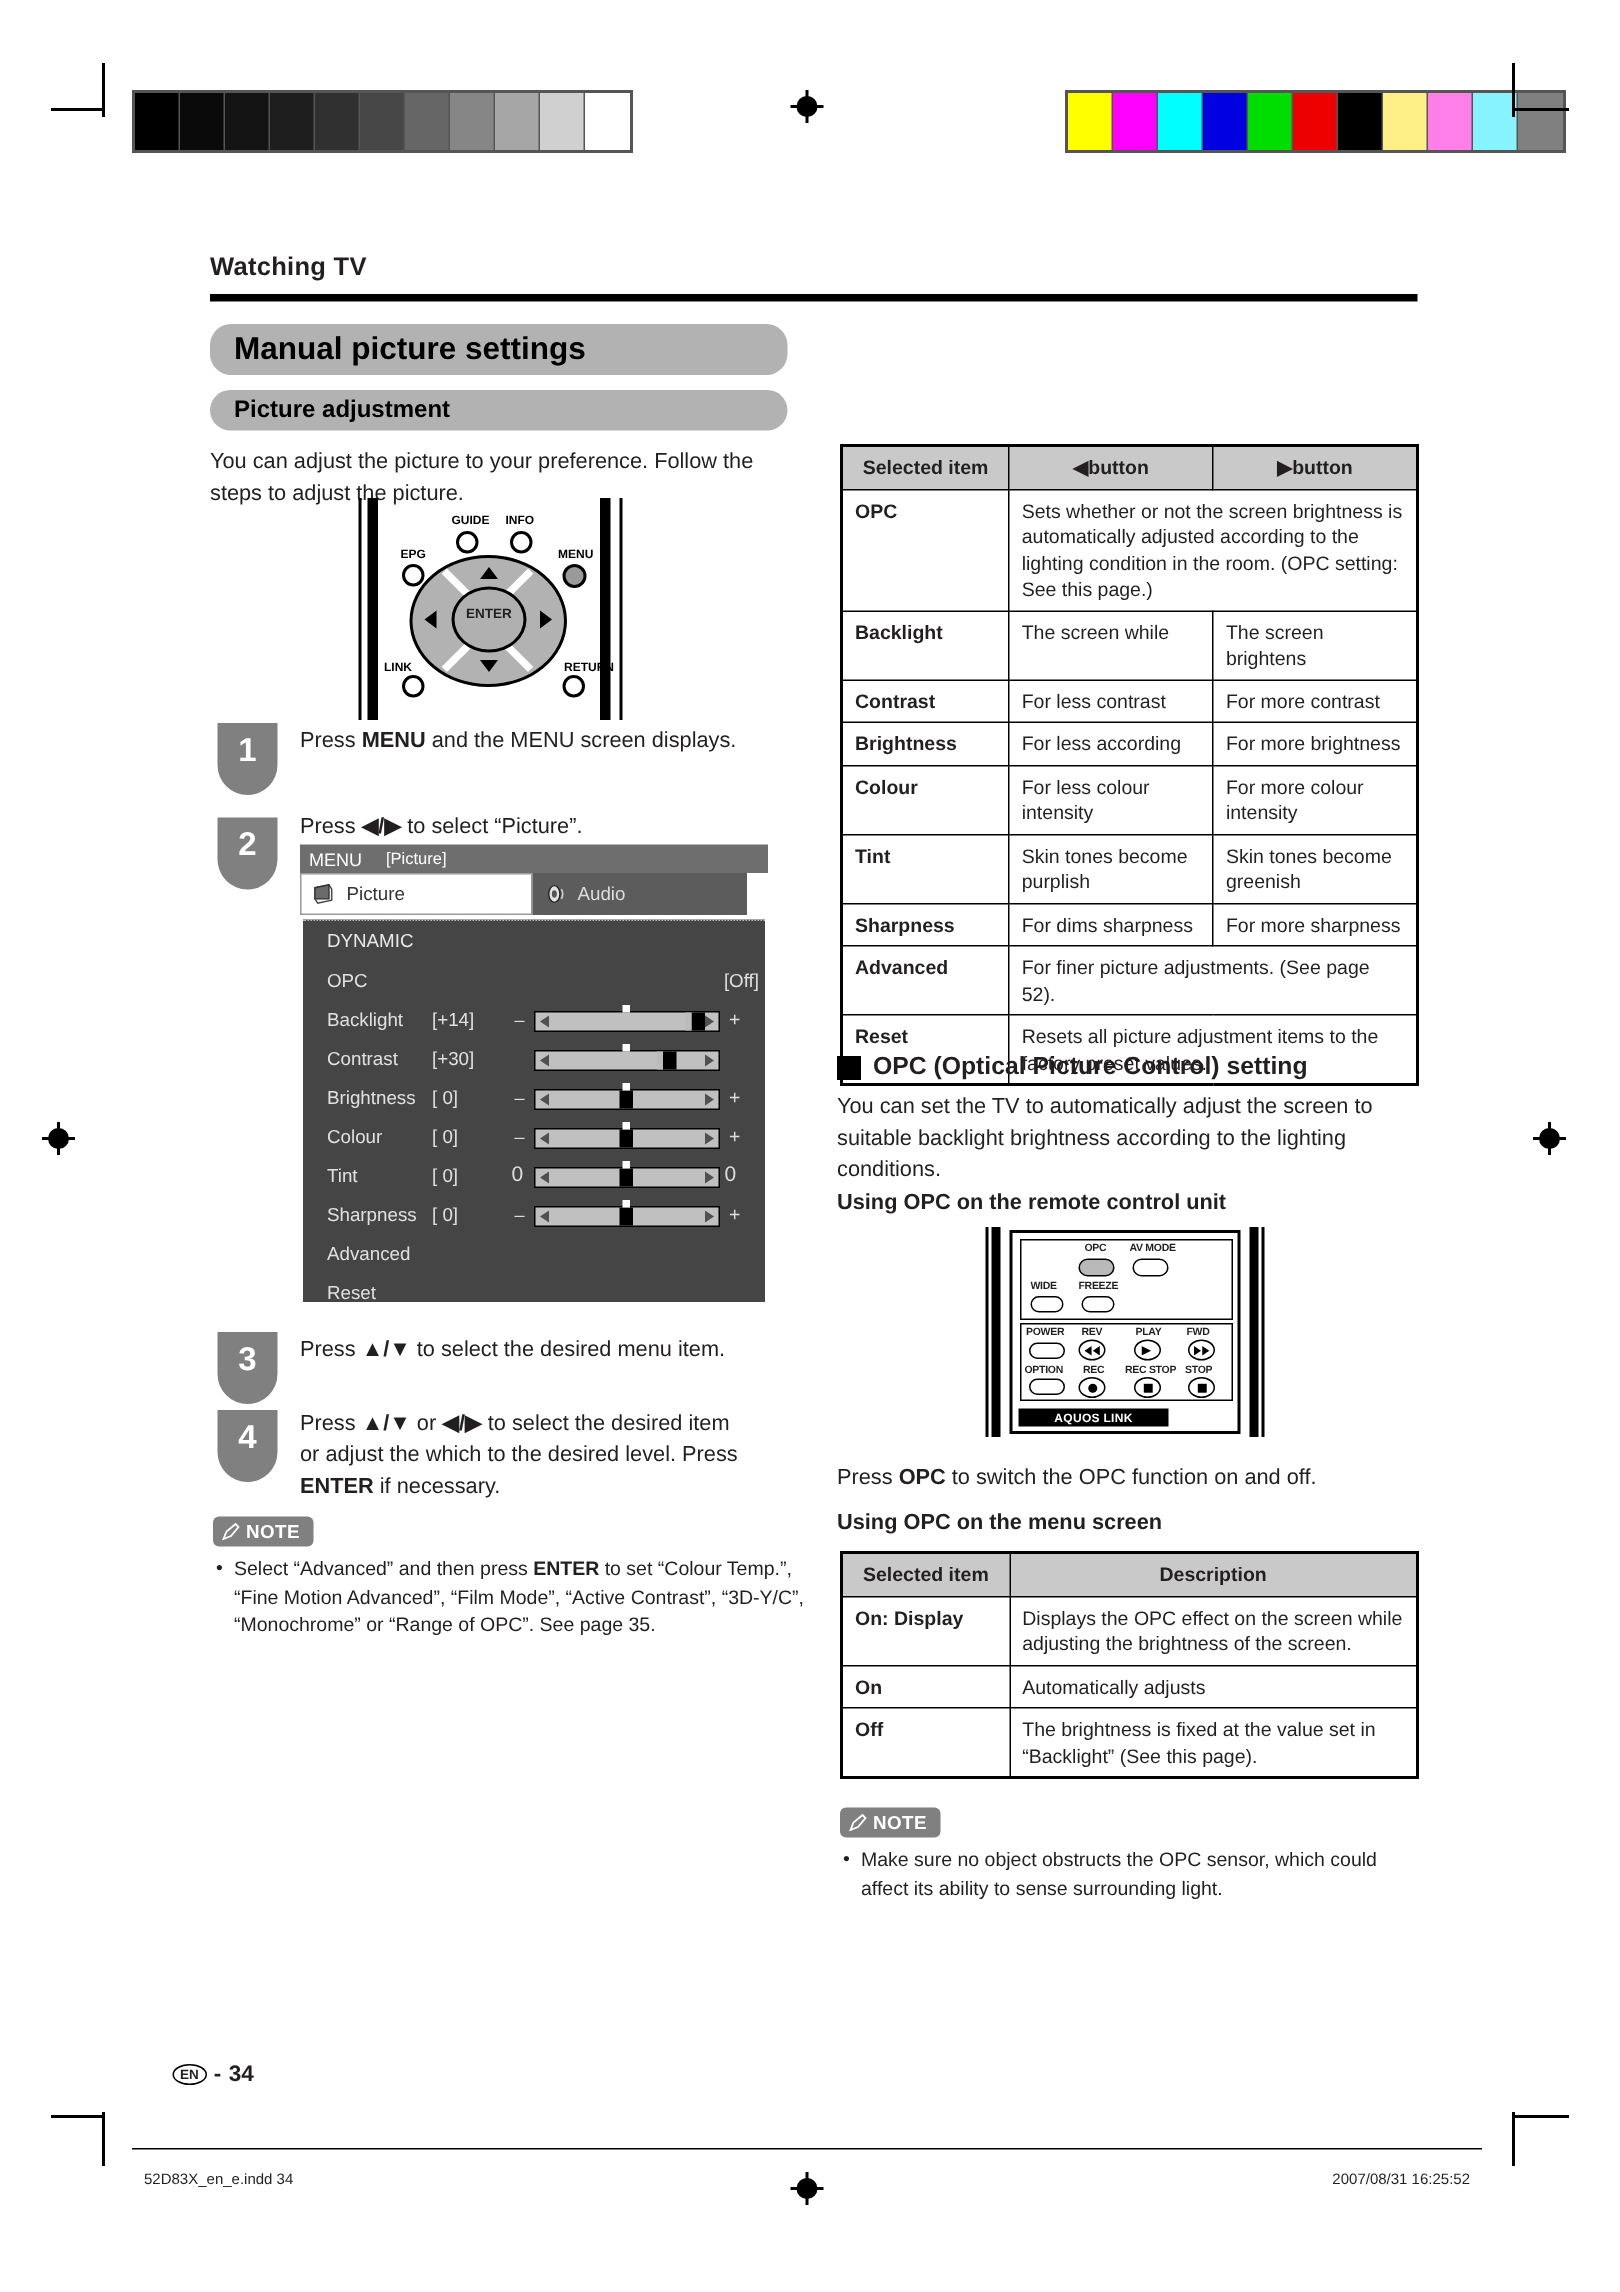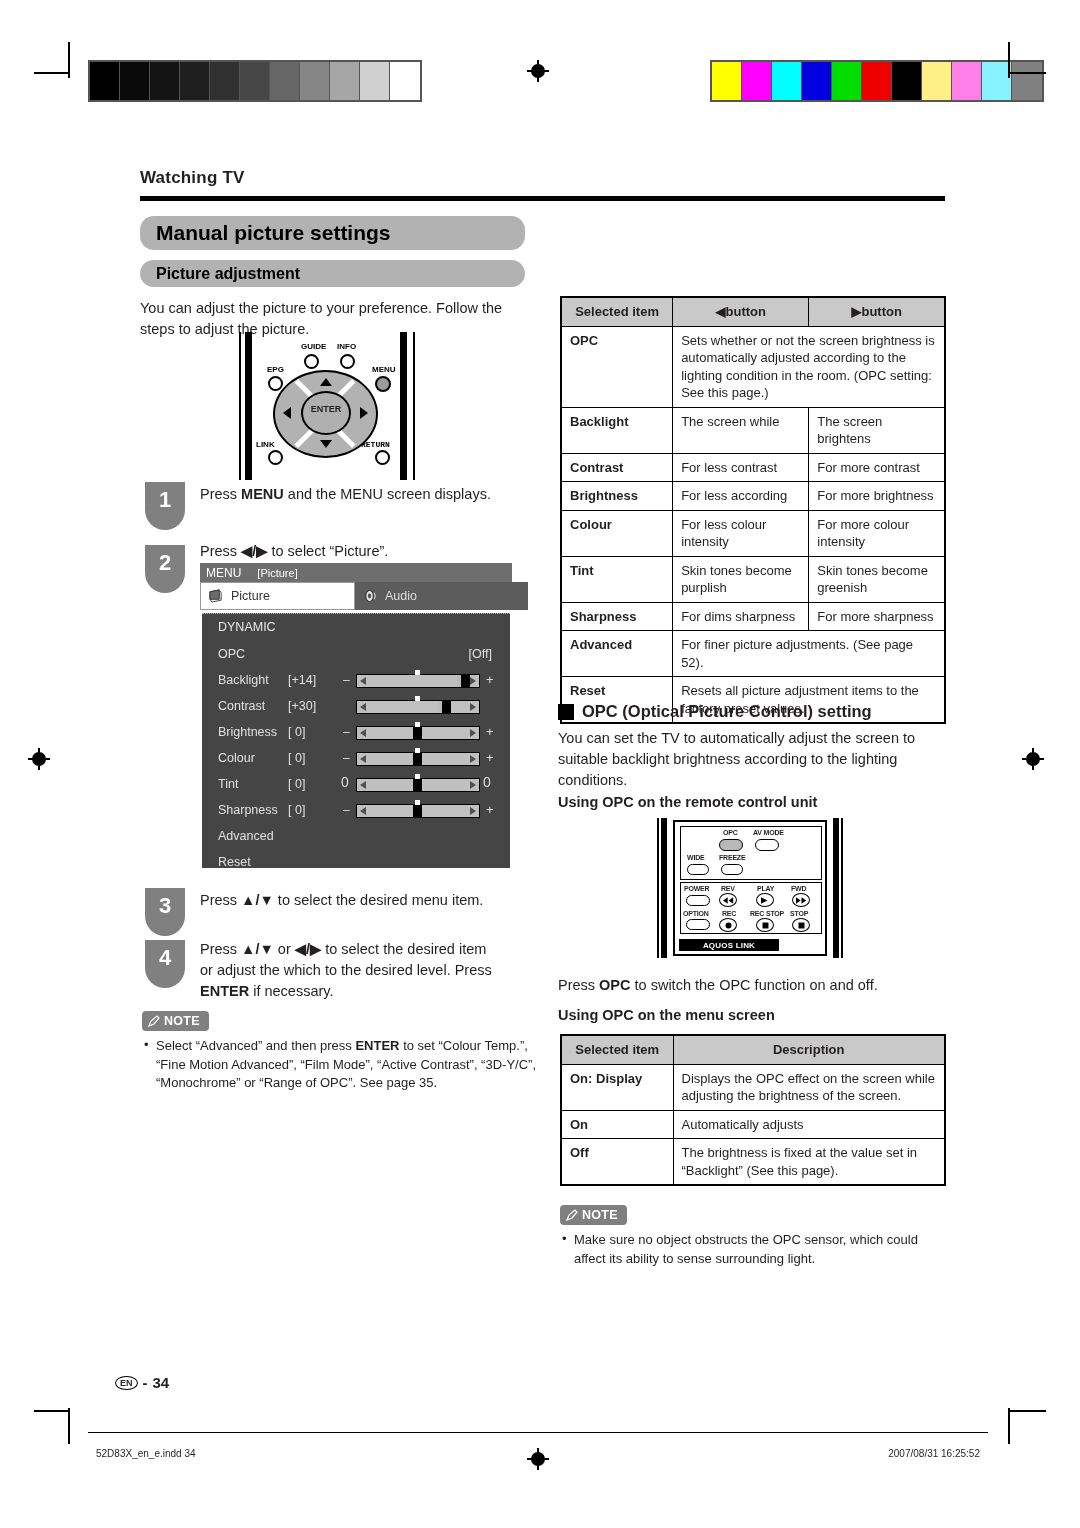--- a/index.html
+++ b/index.html
@@ -95,33 +95,33 @@
     position:absolute; left:0; top:0; width:312px; height:19px; background:#6e6e6e;
     color:#fff; font-size:12px; display:flex; align-items:center; padding-left:6px;
   }
   #menu-bar .mb2 { margin-left:16px; font-size:11px; }
   #tabrow { position:absolute; left:0; top:19px; width:312px; height:28px; }
   .tab {
     position:absolute; top:0; height:28px; display:flex; align-items:center;
     font-size:12.5px; padding-left:8px; gap:7px;
   }
   #tab-picture { left:0; width:155px; background:#fff; color:#333; border:1px solid #999;}
-  #tab-audio { left:155px; width:173px; background:#5c5c5c; color:#ddd; }
+  #tab-audio { left:155px; width:143px; background:#5c5c5c; color:#ddd; }
   .tabicon { width:15px; height:14px; display:inline-block; }
 
   #menu-body {
     position:absolute; left:2px; top:50px; width:308px; height:255px;
     background:#454545; border-top:1px dotted #bbb;
   }
   #dynamic-lbl { position:absolute; left:16px; top:6px; color:#e8e8e8; font-size:12.5px;}
   .mrow { position:absolute; left:8px; width:298px; height:26px; }
   .mname { position:absolute; left:8px; top:4px; color:#e0e0e0; font-size:12.5px; }
   .mval  { position:absolute; left:78px; top:4px; width:46px; color:#e0e0e0;
            font-size:12.5px; text-align:left; }
-  .mvalr { position:absolute; right:16px; top:4px; color:#e0e0e0; font-size:12.5px; }
+  .mvalr { position:absolute; right:2px; top:4px; color:#e0e0e0; font-size:12.5px; }
   .minus { position:absolute; left:133px; top:4px; color:#ddd; font-size:12px; }
   .plus  { position:absolute; left:276px; top:3px; color:#ddd; font-size:13px; }
   .zero-l{ position:absolute; left:131px; top:1px; color:#ddd; font-size:14px; }
   .zero-r{ position:absolute; left:273px; top:1px; color:#ddd; font-size:14px; }
   .sld {
     position:absolute; left:146px; top:5px; width:124px; height:14px;
     background:#c0c0c0; border:1.5px solid #000;
   }
   .sld .hnd { position:absolute; top:0; width:9px; height:100%; background:#000; }
   .sld .hcap { position:absolute; top:0; width:4px; height:100%; background:#bbb; }
@@ -271,21 +271,21 @@
 
     <div class="rlabel" style="left:42px; top:33px;">EPG</div>
     <div class="rbtn" style="left:43px; top:44px; width:15px; height:15px;"></div>
 
     <div class="rlabel" style="left:147px; top:33px;">MENU</div>
     <div class="rbtn" style="left:150px; top:44px; width:16px; height:16px; background:#9a9a9a;"></div>
 
     <div class="rlabel" style="left:31px; top:108px;">LINK</div>
     <div class="rbtn" style="left:43px; top:118px; width:15px; height:15px;"></div>
 
-    <div class="rlabel" style="left:136px; top:108px;font-family:Liberation Mono, monospace;">RETURN</div>
+    <div class="rlabel" style="left:151px; top:108px;">RETURN</div>
     <div class="rbtn" style="left:150px; top:118px; width:15px; height:15px;"></div>
 
     <div id="dpad">
       <div id="dpad-outer"></div>
       <div class="dp-sep" style="left:20px; top:16px; width:22px; height:5px; transform:rotate(45deg);"></div>
       <div class="dp-sep" style="left:62px; top:16px; width:22px; height:5px; transform:rotate(-45deg);"></div>
       <div class="dp-sep" style="left:20px; top:66px; width:22px; height:5px; transform:rotate(-45deg);"></div>
       <div class="dp-sep" style="left:62px; top:66px; width:22px; height:5px; transform:rotate(45deg);"></div>
 
       <div class="tri" style="left:47px; top:8px; border-left:6px solid transparent; border-right:6px solid transparent; border-bottom:8px solid #000;"></div>

